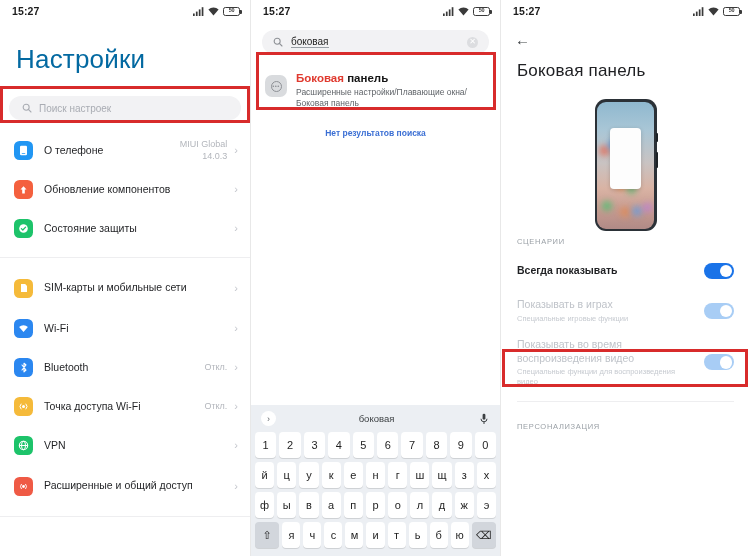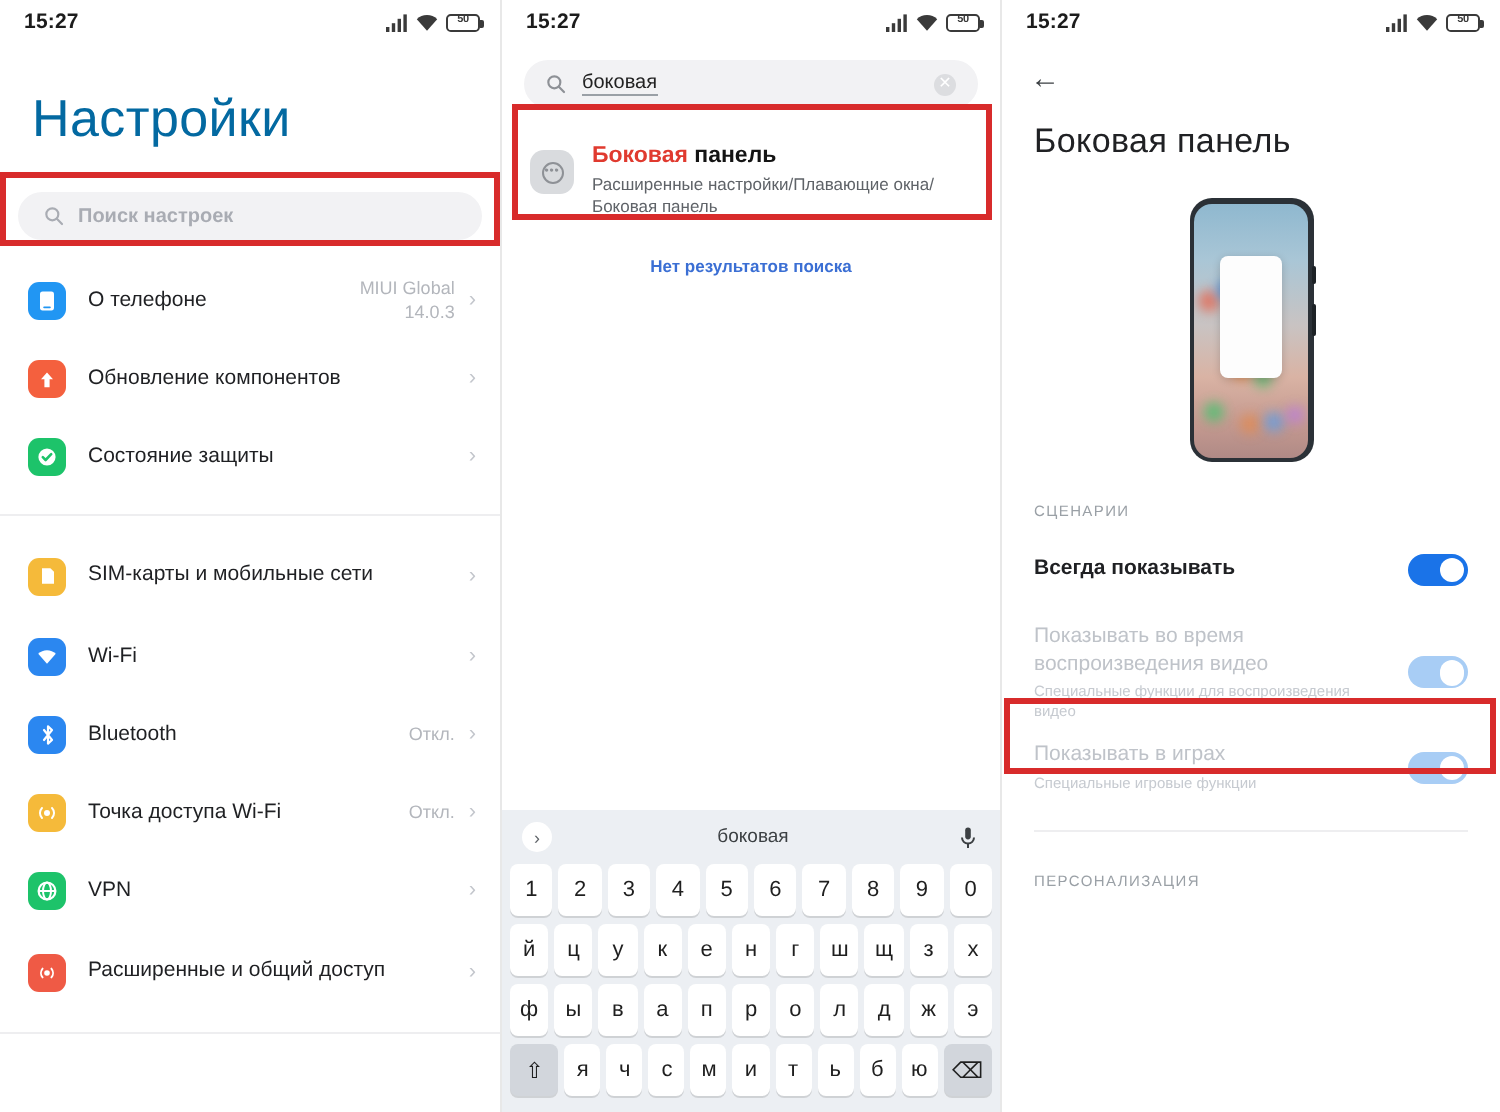--- a/index.html
+++ b/index.html
@@ -59,21 +59,20 @@
     padding: 22px 16px 0 16px; letter-spacing: .2px;
   }
   .search-wrap {
     margin: 14px 0 0 0; padding: 7px 9px;
     position: relative;
   }
   .search-bar {
     height: 24px; background: #f2f2f4; border-radius: 13px;
     display: flex; align-items: center; gap: 7px;
     padding: 0 13px;
-    font-weight: bold;
   }
   .search-bar .ph { font-size: 10px; color: #a9acb3; }
   .redbox {
     position: absolute; border: 3px solid #d82b2b;
     pointer-events: none;
   }
   .redbox.left-search { left: 0; top: 86px; width: 250px; height: 37px; }
 
   .list { padding: 4px 0 0 0; }
   .row {
@@ -230,21 +229,21 @@
     width: 56%; height: 48%;
     background: #fdfdfd; border-radius: 4px;
     box-shadow: 0 1px 4px rgba(0,0,0,.18);
   }
   .phone-btn {
     position: absolute; right: -1.5px; background: #1d2226;
     width: 2px; border-radius: 1px;
   }
   .section-head {
     font-size: 7.5px; color: #9aa0a6; letter-spacing: .7px;
-    padding: 0 16px; margin-top: 20px;
+    padding: 0 16px; margin-top: 6px;
   }
   .opt-row {
     display: flex; align-items: center;
     padding: 0 16px; min-height: 34px;
   }
   .opt-txt { flex: 1; padding-right: 10px; }
   .opt-title { font-size: 10.5px; color: #1f2023; font-weight: 600; line-height: 1.3; }
   .opt-title.dim { color: #bfc3c9; font-weight: 500; }
   .opt-sub { font-size: 7.5px; color: #c6cad0; margin-top: 2px; line-height: 1.3; }
   .toggle {
@@ -573,40 +572,40 @@
 
     <div class="opt-row" style="margin-top:8px">
       <div class="opt-txt">
         <div class="opt-title">Всегда показывать</div>
       </div>
       <div class="toggle">
         <div class="knob"></div>
       </div>
     </div>
 
+    <div class="opt-row" style="margin-top:6px">
+      <div class="opt-txt">
+        <div class="opt-title dim">Показывать в играх</div>
+        <div class="opt-sub">Специальные игровые функции</div>
+      </div>
+      <div class="toggle pale">
+        <div class="knob"></div>
+      </div>
+    </div>
+
     <div class="opt-row" style="margin-top:10px">
       <div class="opt-txt">
         <div class="opt-title dim">Показывать во время воспроизведения видео</div>
         <div class="opt-sub">Специальные функции для воспроизведения видео</div>
       </div>
       <div class="toggle pale">
         <div class="knob"></div>
       </div>
     </div>
 
-    <div class="opt-row" style="margin-top:6px">
-      <div class="opt-txt">
-        <div class="opt-title dim">Показывать в играх</div>
-        <div class="opt-sub">Специальные игровые функции</div>
-      </div>
-      <div class="toggle pale">
-        <div class="knob"></div>
-      </div>
-    </div>
-
     <div class="r-divider"></div>
 
     <div class="section-head" style="margin-top:20px">ПЕРСОНАЛИЗАЦИЯ</div>
   </div>
 
   <div class="redbox left-search"></div>
   <div class="redbox mid-result"></div>
   <div class="redbox right-toggle"></div>
 </div>
 

